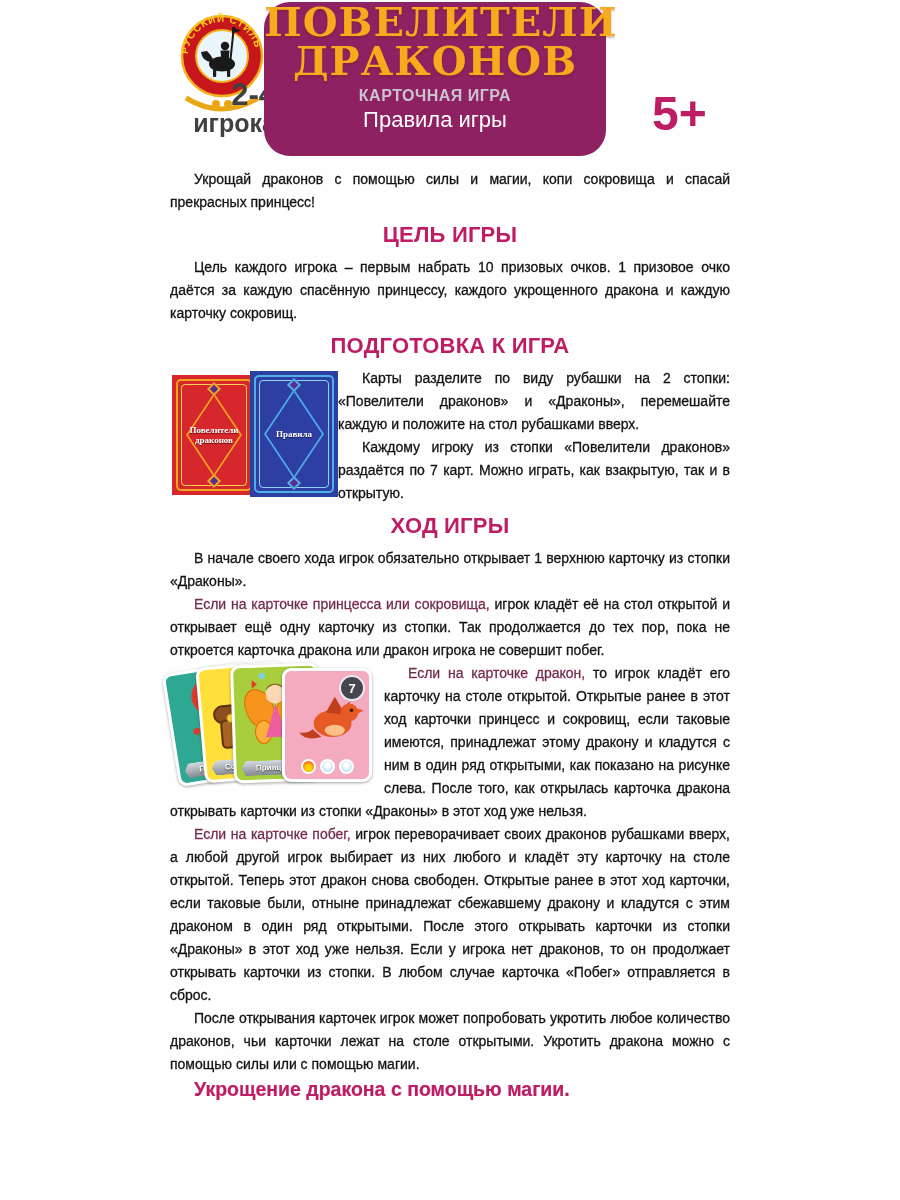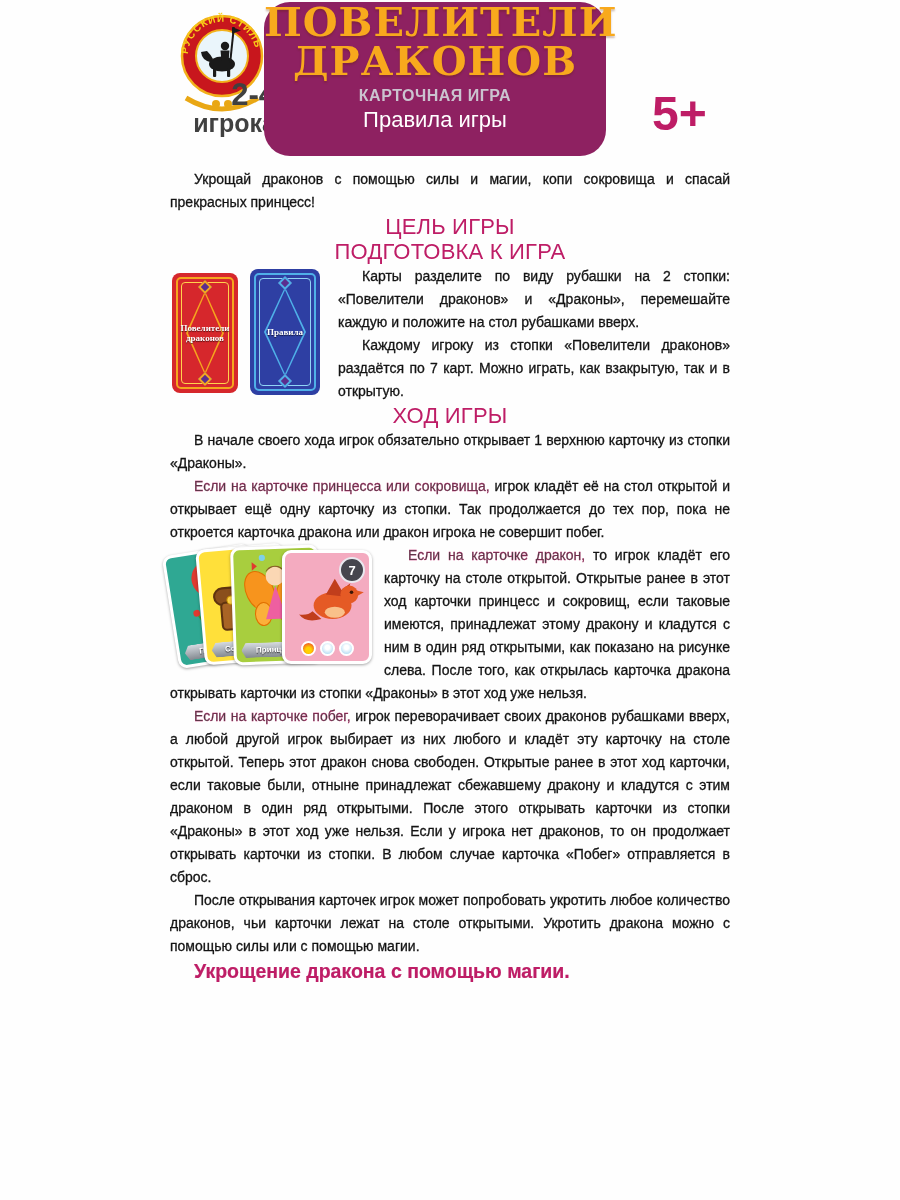--- a/index.html
+++ b/index.html
@@ -20,33 +20,33 @@
          font-size:40px;line-height:39px;letter-spacing:1px;
          text-shadow:0 2px 2px rgba(95,35,0,.3);}
   .subtitle{color:#CBC3CF;font-weight:bold;font-size:16px;letter-spacing:.5px;margin-top:7px;}
   .rules{color:#ffffff;font-weight:normal;font-size:22px;margin-top:2px;}
   .age{position:absolute;left:482px;top:86px;color:#BE1D66;font-weight:bold;font-size:48px;}
 
   
   main{padding-top:168px;width:560px;}
   p.b{margin:0;font-size:14px;line-height:23px;text-align:justify;text-indent:24px;
       color:#141414;-webkit-text-stroke:.3px #141414;}
-  h2.sec{margin:1px 0;text-align:center;color:#BE1D66;font-size:22px;line-height:24px;
-         font-weight:normal;clear:both;letter-spacing:.2px;}
+  h2.sec{margin:9px 0;text-align:center;color:#BE1D66;font-size:22px;line-height:24px;
+         font-weight:bold;clear:both;letter-spacing:.2px;}
   .lead{color:#404040;-webkit-text-stroke:.3px #BE1D66;}
   p.subhead{margin:2px 0 1px;color:#BE1D66;font-weight:bold;font-size:19.5px;line-height:22px;
             text-indent:24px;-webkit-text-stroke:.2px #BE1D66;clear:both;}
   .clr{clear:both;}
 
   
   .setup-img{float:left;width:152px;height:130px;margin:4px 16px 2px 0;position:relative;}
   .fan-img{float:left;width:206px;height:120px;margin:2px 8px 2px 0;position:relative;}
 
   
-  .back{position:absolute;border-radius:8px;}
+  .back{position:absolute;border-radius:0;padding-left:18px;}
   .back .frame{position:absolute;inset:4px;border:2px solid var(--ln);border-radius:5px;}
   .back .frame2{position:absolute;inset:9px;border:1px solid var(--ln2);border-radius:4px;}
   .back .dmd-o{position:absolute;left:14px;right:14px;top:18px;bottom:18px;background:var(--ln);
                clip-path:polygon(50% 0,100% 50%,50% 100%,0 50%);}
   .back .dmd-i{position:absolute;left:16px;right:16px;top:21px;bottom:21px;background:var(--bg);
                clip-path:polygon(50% 0,100% 50%,50% 100%,0 50%);}
   .back .gem{position:absolute;left:50%;width:10px;height:10px;margin-left:-5px;background:#5b2d8e;
              border:2px solid var(--ln);transform:rotate(45deg);box-sizing:border-box;}
   .back .lbl{position:absolute;left:3px;right:3px;top:50%;transform:translateY(-52%);
              text-align:center;color:#fff;font-weight:bold;font-size:9px;line-height:10px;
@@ -116,20 +116,21 @@
       </div>
 
       <div class="age">5+</div>
     </div>
 
     <main>
 
       <p class="b">Укрощай драконов с помощью силы и магии, копи сокровища и спасай прекрасных принцесс!</p>
 
       <h2 class="sec">ЦЕЛЬ ИГРЫ</h2>
+      <p class="b">Цель каждого игрока – первым набрать 10 призовых очков. 1 призовое очко даётся за каждую спасённую принцессу, каждого укрощенного дракона и каждую карточку сокровищ.</p>
 
       <h2 class="sec">ПОДГОТОВКА К ИГРА</h2>
 
       <div class="setup-img">
         <div class="back red" style="left:2px;top:4px;width:66px;height:120px;">
           <div class="frame"></div>
             <div class="frame2"></div>
           <div class="dmd-o"></div>
             <div class="dmd-i"></div>
           <div class="gem" style="top:9px;"></div>

